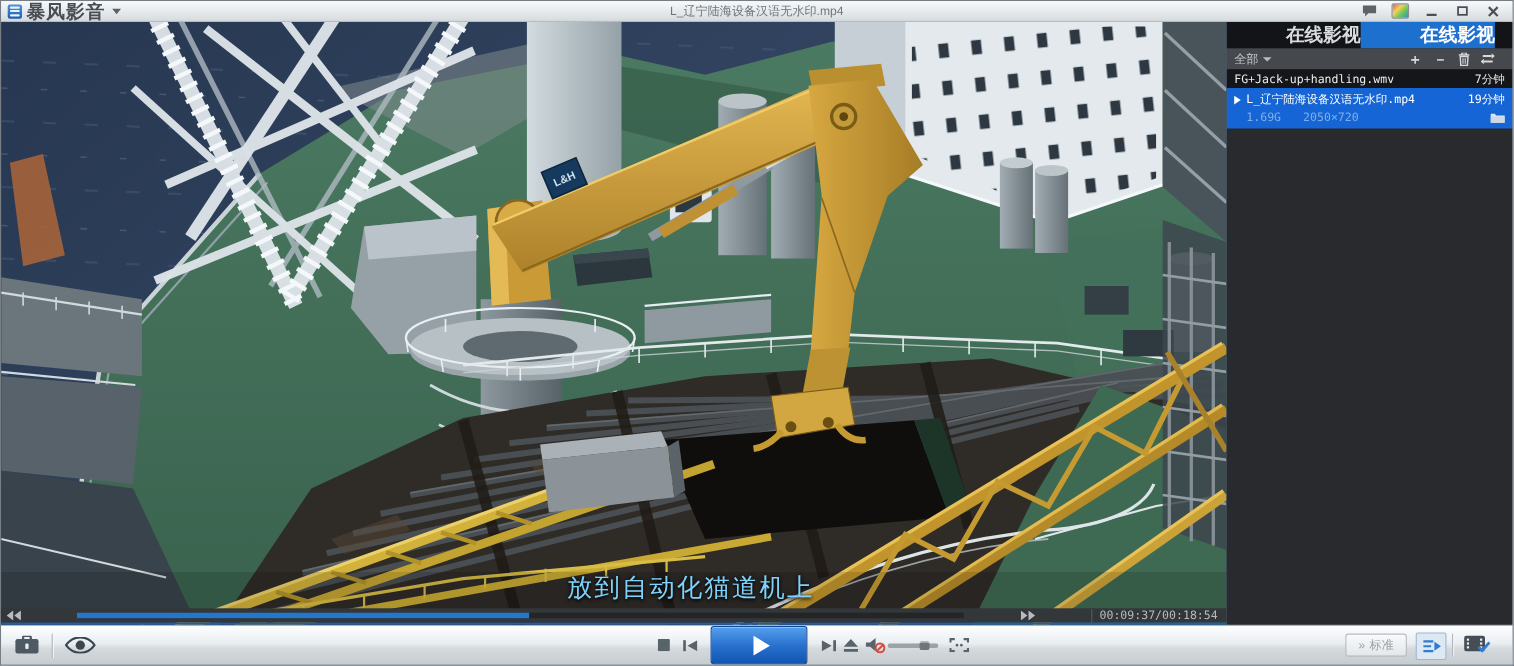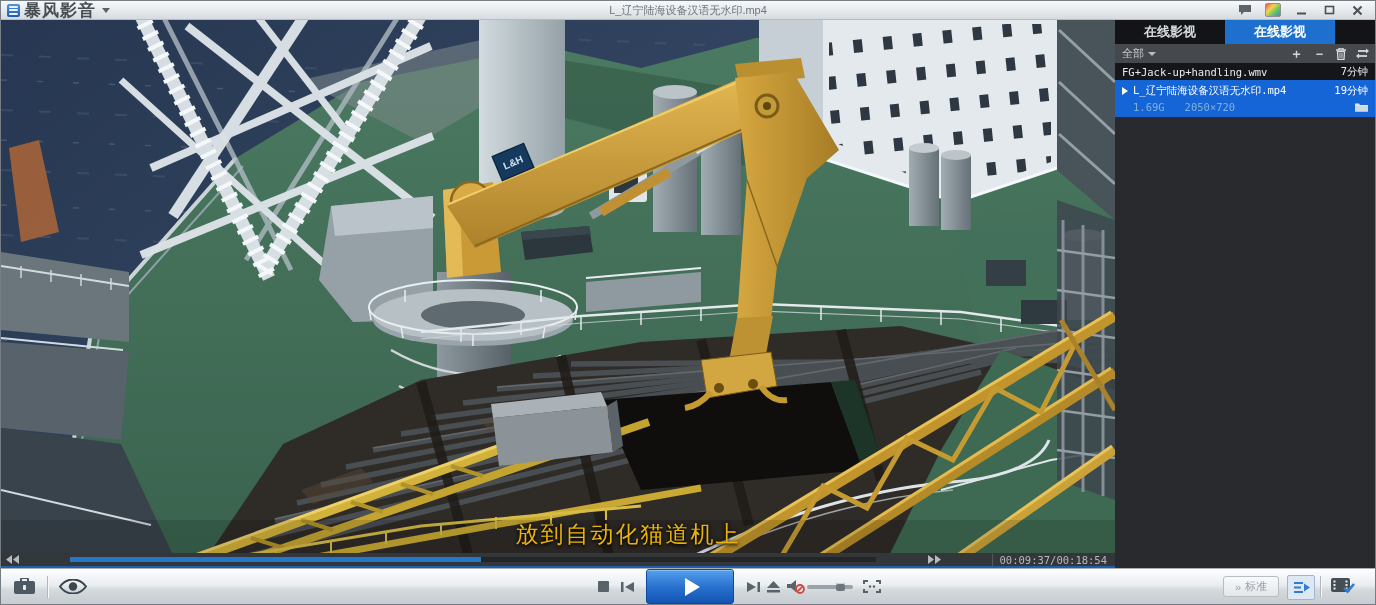--- a/index.html
+++ b/index.html
@@ -19,40 +19,40 @@
   .tb-right{margin-left:auto;display:flex;align-items:center;gap:12px;padding-right:10px;z-index:2;}
   .tb-btn{display:inline-flex;align-items:center;justify-content:center;width:16px;height:14px;cursor:pointer;}
   .tb-skin{width:14px;height:12px;border-radius:2px;border:1px solid #8a9096;
     background:linear-gradient(135deg,#e85b4a 0%,#f3d157 35%,#69c75b 65%,#3f87d6 100%);}
   
   .main{flex:1;display:flex;min-height:0;}
   .video-area{width:1114px;flex:0 0 1114px;position:relative;background:#2c3c54;overflow:hidden;}
   .scene{position:absolute;inset:0;display:block;}
   
   .subtitles{position:absolute;left:0;right:0;bottom:19px;text-align:center;pointer-events:none;line-height:1.25;}
-  .sub-cn{font-size:23px;font-weight:500;color:#eab308;letter-spacing:2px;transform:translateX(70px);
+  .sub-cn{font-size:23px;font-weight:500;color:#7dd3fc;letter-spacing:2px;transform:translateX(70px);
     text-shadow:0 0 4px rgba(0,0,0,.9),0 2px 3px rgba(0,0,0,.7);}
   .sub-en{font-size:19px;color:#f0f2f4;letter-spacing:1px;
     text-shadow:0 0 4px rgba(0,0,0,.9),0 2px 3px rgba(0,0,0,.7);}
   
   .seekrow{position:absolute;left:0;right:0;bottom:2px;height:13px;background:#34373a;
     display:flex;align-items:center;z-index:5;gap:44px;}
   .video-blueline{position:absolute;left:0;right:0;bottom:0;height:2px;background:#1c5fae;z-index:6;}
   .seek-track{flex:1;height:5px;background:#232527;margin:0 8px 0 6px;position:relative;cursor:pointer;}
   .seek-fill{height:100%;background:#2577cc;width:51%;}
   .time{font-family:"DejaVu Sans Mono",monospace;font-size:10.5px;color:#b6babd;white-space:nowrap;
     border-left:1px solid #55595d;padding:0 8px 0 7px;margin-left:6px;}
   .ff-icon,.rw-icon{display:inline-flex;align-items:center;}
   
   .playlist{flex:1;background:#282a2e;display:flex;flex-direction:column;min-width:0;}
   .pl-tabs{height:24px;flex:0 0 24px;background:#121417;display:flex;}
-  .pl-tab{width:110px;line-height:24px;text-align:center;font-size:13px;font-weight:bold;color:#d9dcdf;cursor:pointer;}
+  .pl-tab{width:122px;line-height:24px;text-align:right;font-size:17px;font-weight:bold;color:#d9dcdf;cursor:pointer;}
   .pl-tab.active{background:#1e70cf;color:#fff;}
   .pl-filter{height:19px;flex:0 0 19px;background:#45484d;display:flex;align-items:center;
-    padding:0 6px 0 7px;font-size:11px;color:#c6cacd;}
+    padding:0 16px 0 7px;font-size:11px;color:#c6cacd;}
   .flt-caret{width:0;height:0;border-left:4px solid transparent;border-right:4px solid transparent;
     border-top:4px solid #b9bdc0;margin-left:4px;}
   .pl-actions{margin-left:auto;display:flex;align-items:center;gap:10px;}
   .pl-act{color:#d7dadc;font-weight:bold;font-size:13px;line-height:1;cursor:pointer;display:inline-flex;align-items:center;}
   .pl-row1{height:17px;flex:0 0 17px;background:#141619;display:flex;align-items:center;padding:0 7px;
     font-family:"DejaVu Sans Mono",monospace;font-size:10.5px;color:#e9ebec;cursor:pointer;}
   .pl-row2{flex:0 0 37px;background:#1565d6;padding:2px 7px 0 7px;box-sizing:border-box;cursor:pointer;}
   .pl-line{display:flex;align-items:center;font-family:"DejaVu Sans Mono",monospace;font-size:10.5px;color:#fff;height:17px;}
   .pl-line .dur,.pl-row1 .dur{margin-left:auto;padding-left:6px;white-space:nowrap;}
   .pl-name{white-space:nowrap;overflow:hidden;}

